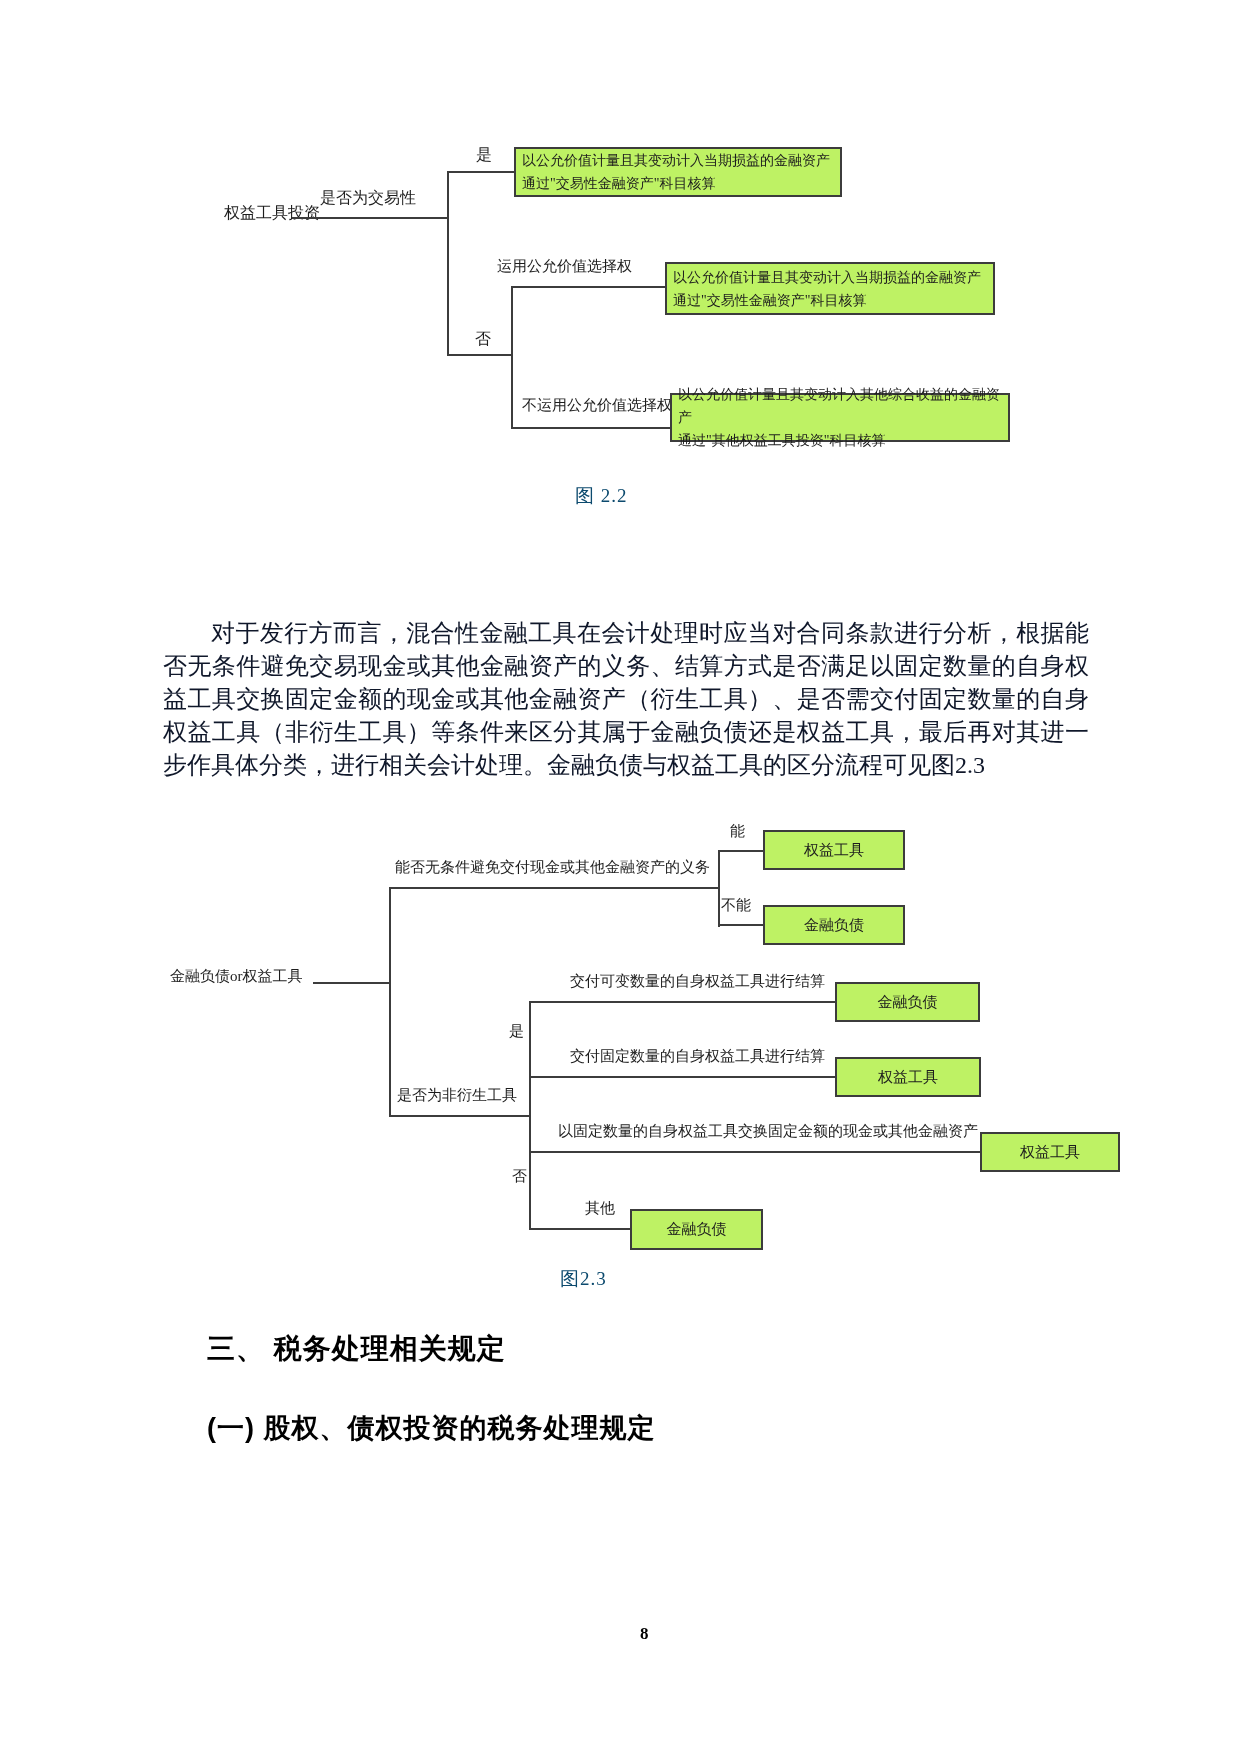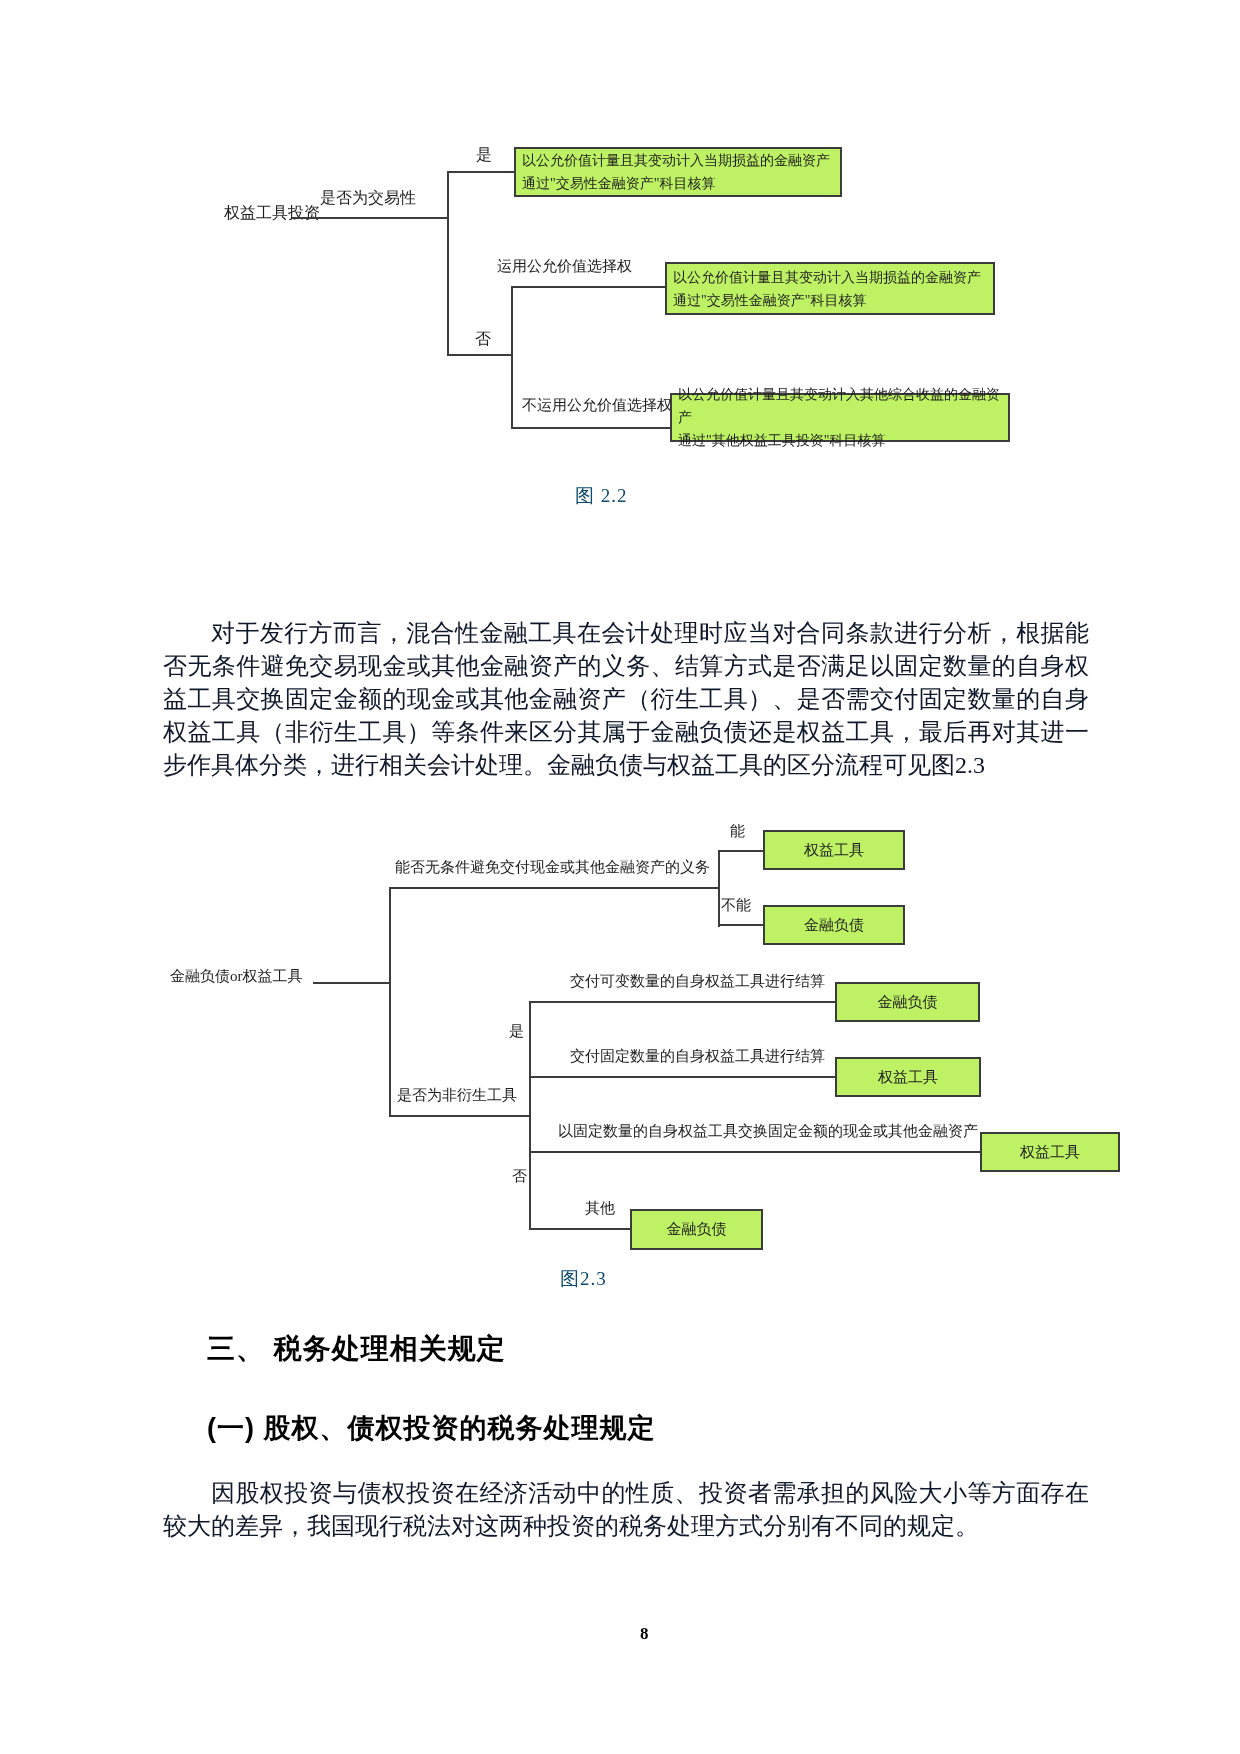--- a/index.html
+++ b/index.html
@@ -118,16 +118,15 @@
 
     <div class="fc-label fs15" style="left:585px;top:1199px;">其他</div>
     <div class="hline" style="left:529px;top:1228px;width:101px;"></div>
     <div class="fc-box fs15" style="left:630px;top:1209px;width:133px;height:41px;">金融负债</div>
 
     <div class="caption" style="left:560px;top:1266px;">图2.3</div>
   </div>
 
   <div class="heading" style="left:207px;top:1410px;font-size:27px;">(一) 股权、债权投资的税务处理规定</div>
   <div class="heading" style="left:207px;top:1330px;font-size:28px;">三、 税务处理相关规定</div>
-  <div class="para" style="top:1477px;">因股权投资与债权投资在经济活动中的性质、投资者需承担的风险大小等方面存在较大的差异，我国现行税法对这两种投资的税务处理方式分别有不同的规定。</div>
 
   <div class="pagenum" style="left:640px;top:1624px;">8</div>
 </div>
 
 </body></html>

